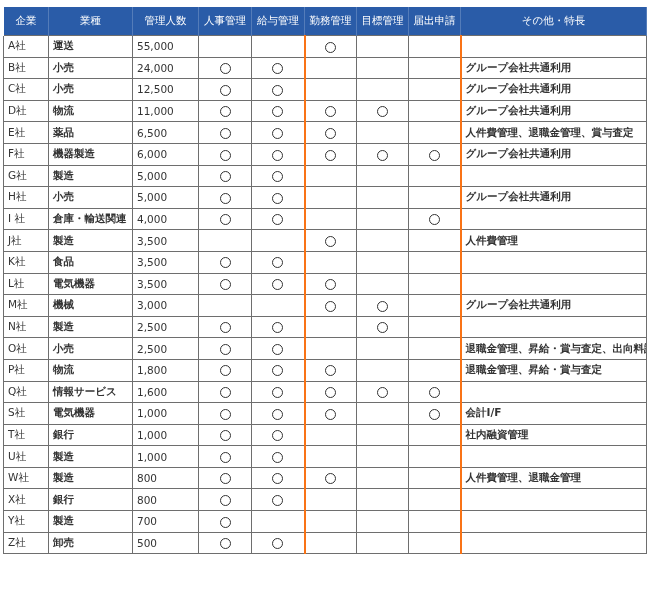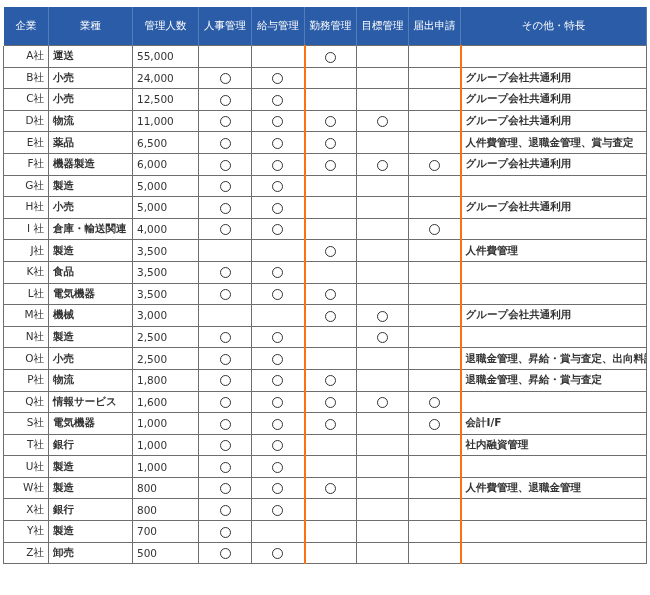--- a/index.html
+++ b/index.html
@@ -4,29 +4,29 @@
   <style>
     html, body { margin: 0; padding: 0; background: #ffffff; }
     body { width: 650px; height: 595px; position: relative; font-family: "DejaVu Sans", "Liberation Sans", sans-serif; color: #333; }
     table {
       position: absolute; left: 3px; top: 7px;
       border-collapse: collapse; table-layout: fixed;
       width: 643px; font-size: 10.5px;
     }
     th {
       background: #2a5ca8; color: #fff; font-weight: normal;
-      height: 38px; padding: 0; text-align: center;
+      height: 28px; padding: 0; text-align: center;
       border-left: 1px solid #ffffff33; border-right: 1px solid #ffffff33;
       white-space: nowrap;
     }
     td {
       height: 20.6px; padding: 0 4px; border: 1px solid #6e6e6e;
       white-space: nowrap; overflow: hidden;
     }
-    td.c { text-align: right; }
+    td.c { text-align: left; }
     td.r { text-align: left; padding-right: 6px; }
     td.l { text-align: left; font-weight: bold; }
     td.mark { text-align: center; padding: 0; }
     td.gl { border-left: 2px solid #f97316; }
     .circle {
       display: inline-block; width: 9px; height: 9px;
       border: 1px solid #333; border-radius: 50%; vertical-align: middle;
     }
   </style>
 </head>

